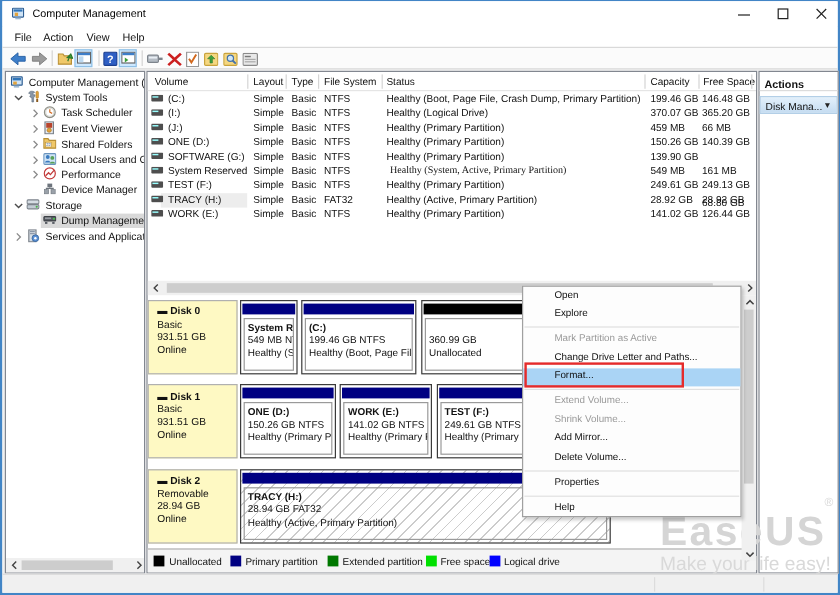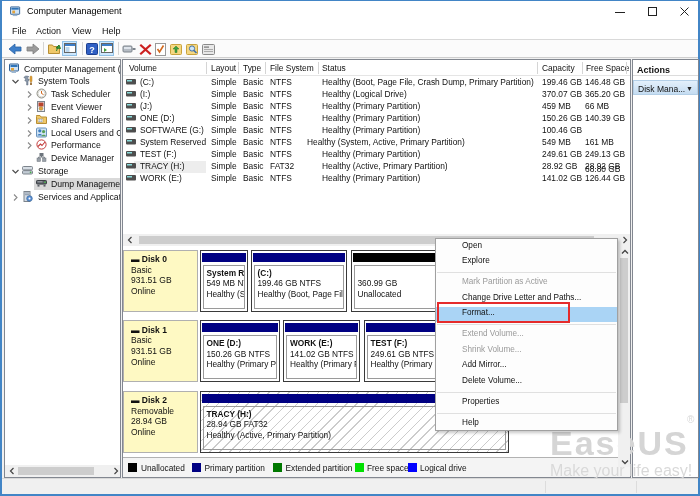--- a/index.html
+++ b/index.html
@@ -369,33 +369,33 @@
   <div class="vrow" style="top:64.5px;">
         <svg class="vicon" viewBox="0 0 10 6">
           <rect x="0" y="0" width="10" height="5.5" rx="1" fill="#4e4e4e"></rect>
           <rect x="1" y="1.2" width="5" height="1.2" fill="#9ff"></rect>
         </svg>
         <span style="left:17px;">SOFTWARE (G:)</span>
         <span style="left:88px;">Simple</span>
         <span style="left:120px;">Basic</span>
         <span style="left:147px;">NTFS</span>
         <span style="left:199px;">Healthy (Primary Partition)</span>
-        <span style="left:419px;">100.46 GB</span>
+        <span style="left:419px;">139.90 GB</span>
         <span style="left:462px;margin-top:39px;">68.80 GB</span>
       </div>
   <div class="vrow" style="top:76.5px;">
         <svg class="vicon" viewBox="0 0 10 6">
           <rect x="0" y="0" width="10" height="5.5" rx="1" fill="#4e4e4e"></rect>
           <rect x="1" y="1.2" width="5" height="1.2" fill="#9ff"></rect>
         </svg>
         <span style="left:17px;">System Reserved</span>
         <span style="left:88px;">Simple</span>
         <span style="left:120px;">Basic</span>
         <span style="left:147px;">NTFS</span>
-        <span style="left:184px;">Healthy (System, Active, Primary Partition)</span>
+        <span style="left:202px;font-family:Liberation Serif, serif;">Healthy (System, Active, Primary Partition)</span>
         <span style="left:419px;">549 MB</span>
         <span style="left:462px;">161 MB</span>
       </div>
   <div class="vrow" style="top:88.5px;">
         <svg class="vicon" viewBox="0 0 10 6">
           <rect x="0" y="0" width="10" height="5.5" rx="1" fill="#4e4e4e"></rect>
           <rect x="1" y="1.2" width="5" height="1.2" fill="#9ff"></rect>
         </svg>
         <span style="left:17px;">TEST (F:)</span>
         <span style="left:88px;">Simple</span>

